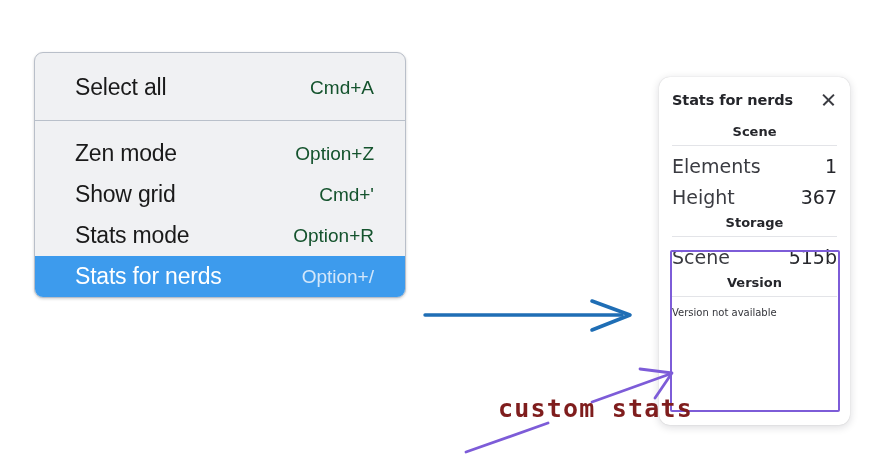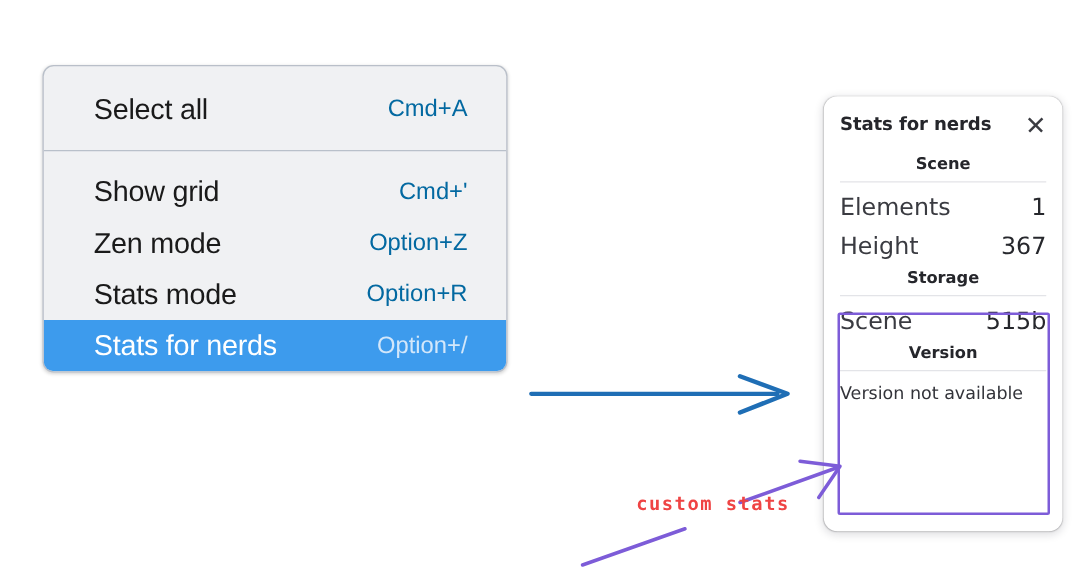--- a/index.html
+++ b/index.html
@@ -49,21 +49,21 @@
     cursor: default;
   }
   .menu-item .mi-label {
     font-size: 23px;
     color: #1a1a1a;
     letter-spacing: -0.2px;
     white-space: nowrap;
   }
   .menu-item .mi-shortcut {
     font-size: 19px;
-    color: #0369a1;
+    color: #14532d;
     white-space: nowrap;
   }
   .menu-item.selected {
     background: #3d9bed;
   }
   .menu-item.selected .mi-label { color: #ffffff; }
   .menu-item.selected .mi-shortcut { color: #d3e7fa; margin-left: 32px; }
   .menu-tail { height: 15px; }
 
   
@@ -129,21 +129,21 @@
     display: flex;
     justify-content: space-between;
     align-items: baseline;
     font-size: 19px;
     color: #33343a;
     padding: 4.5px 2px;
   }
   .stat-row .sr-key { color: #3a3b41; }
   .stat-row .sr-val { color: #26272c; }
   .plain-row {
-    font-size: 14px;
+    font-size: 10px;
     color: #33343a;
     padding: 6px 2px 2px 2px;
   }
 
   
   #custom-stats-box {
     position: absolute;
     left: 670px;
     top: 250px;
     width: 170px;
@@ -159,50 +159,49 @@
     position: absolute;
     left: 0; top: 0;
     width: 873px; height: 461px;
     pointer-events: none;
   }
   #annotation-label {
     position: absolute;
     left: 498px;
     top: 394px;
     font-family: "DejaVu Sans Mono", monospace;
-    font-size: 15px;
+    font-size: 25px;
     font-weight: bold;
-    color: #ef4444;
+    color: #7f1d1d;
     letter-spacing: 1.2px;
     white-space: nowrap;
-    margin-left: 11px;
   }
 </style>
 </head>
 <body>
 
 <div id="context-menu">
 
   <div class="menu-group group-top">
     <div class="menu-item">
       <span class="mi-label">Select all</span>
       <span class="mi-shortcut">Cmd+A</span>
     </div>
   </div>
 
   <div class="menu-divider"></div>
 
   <div class="menu-group group-bottom">
     <div class="menu-item">
+      <span class="mi-label">Zen mode</span>
+      <span class="mi-shortcut">Option+Z</span>
+    </div>
+    <div class="menu-item">
       <span class="mi-label">Show grid</span>
       <span class="mi-shortcut">Cmd+'</span>
-    </div>
-    <div class="menu-item">
-      <span class="mi-label">Zen mode</span>
-      <span class="mi-shortcut">Option+Z</span>
     </div>
     <div class="menu-item">
       <span class="mi-label">Stats mode</span>
       <span class="mi-shortcut">Option+R</span>
     </div>
     <div class="menu-item selected">
       <span class="mi-label">Stats for nerds</span>
       <span class="mi-shortcut">Option+/</span>
     </div>
     <div class="menu-tail"></div>

